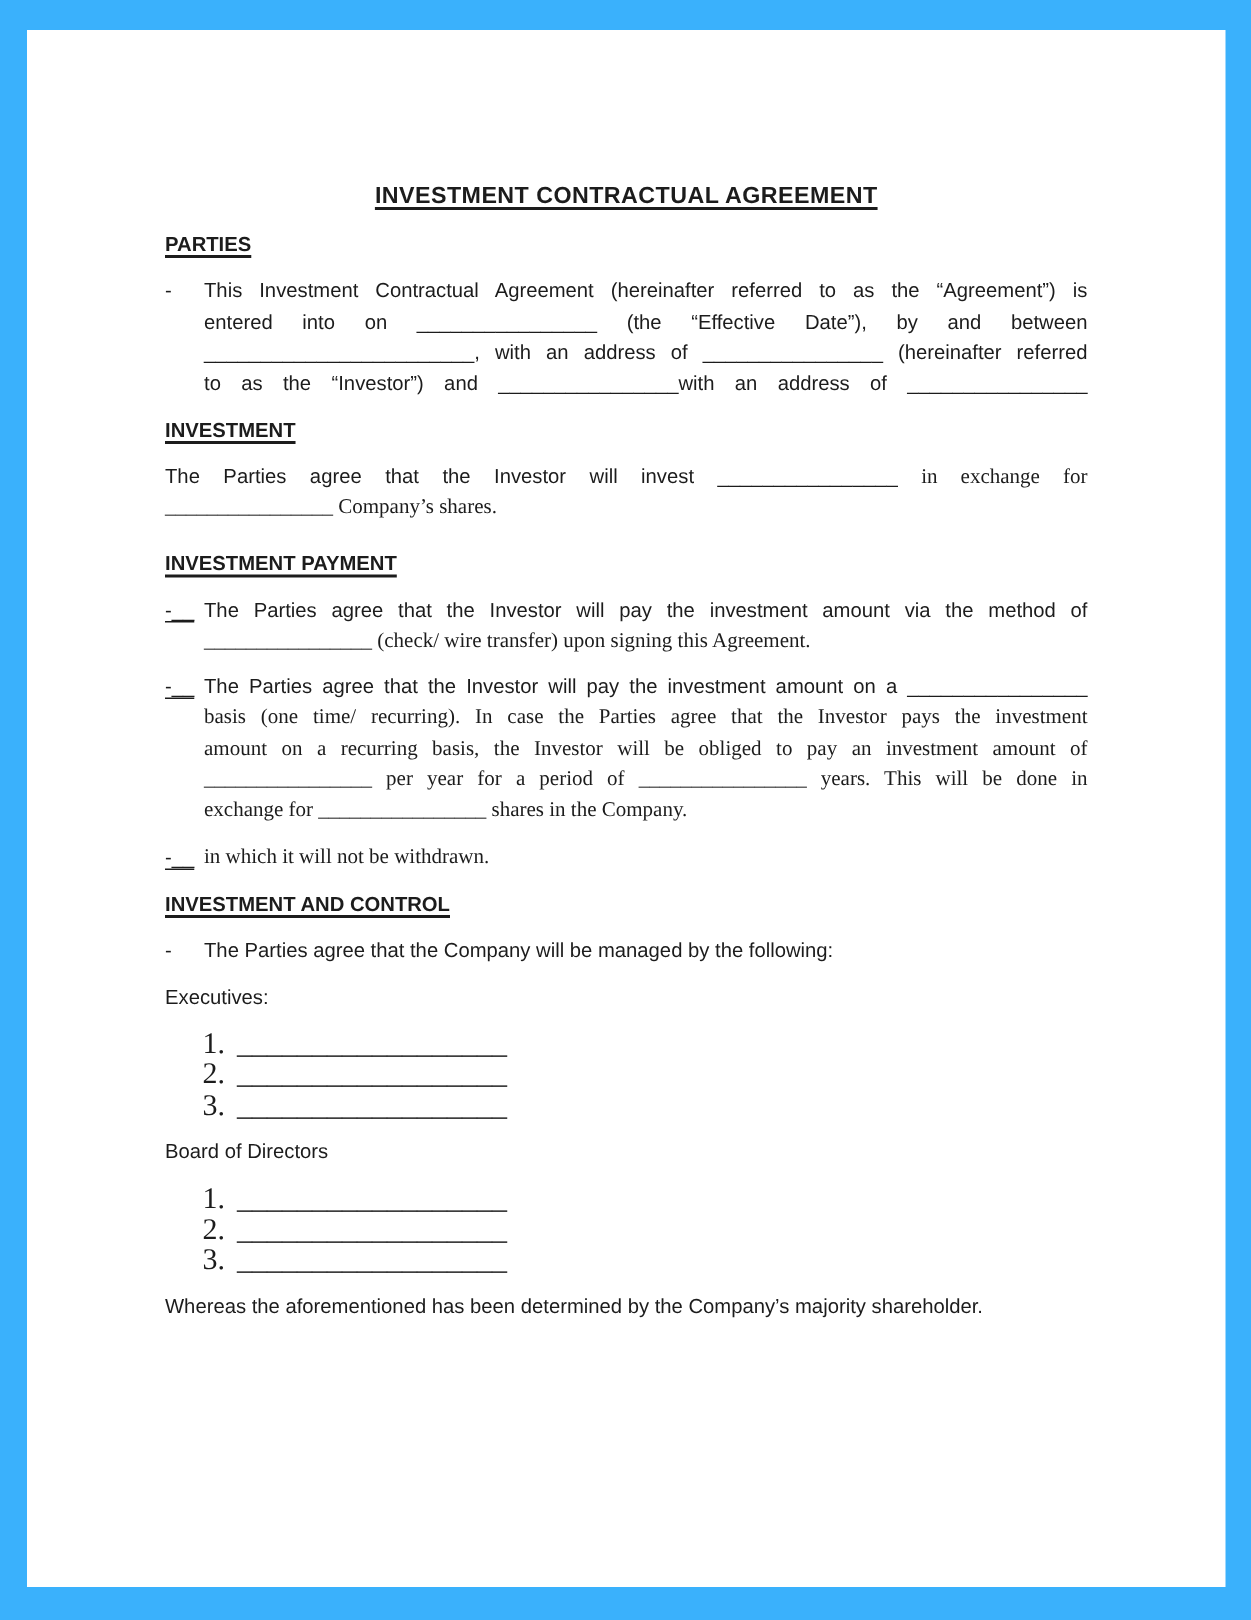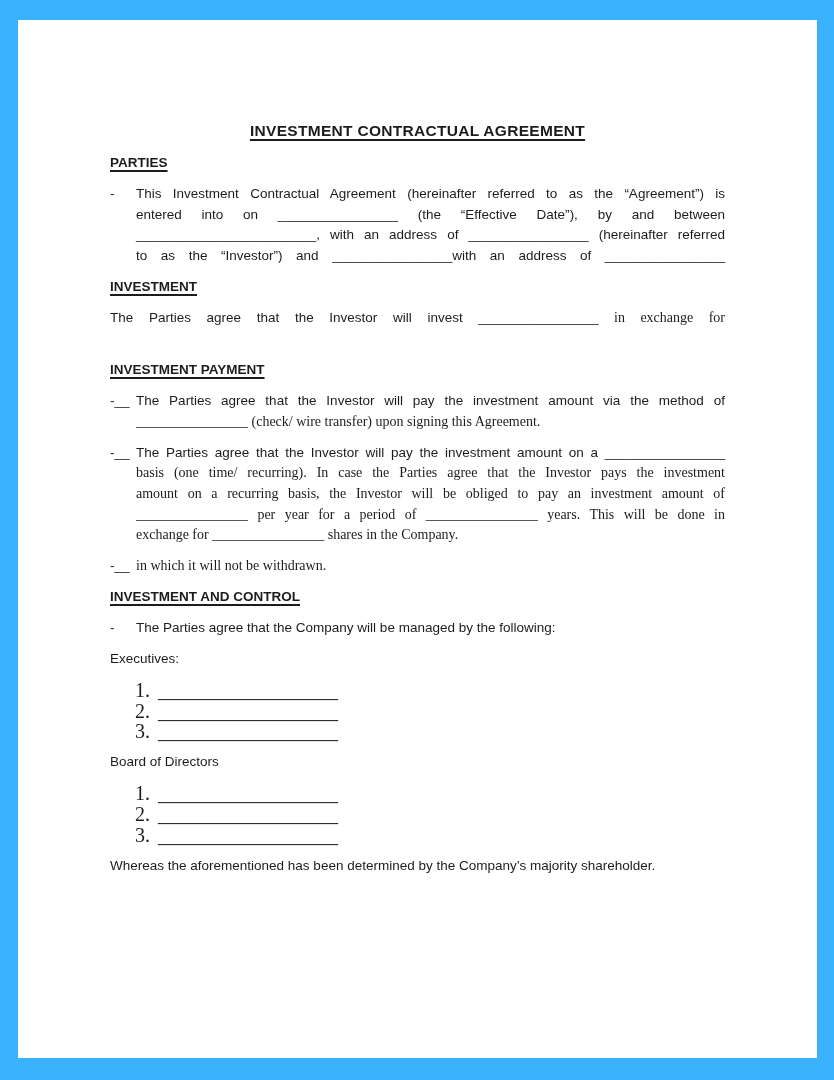--- a/index.html
+++ b/index.html
@@ -8,30 +8,30 @@
          padding:20px 17px 22px 18px;}
   .page{box-sizing:border-box;width:100%;height:100%;background:#ffffff;
         padding:100px 92px 0 92px;color:#1c1c1c;
         font-family:"Liberation Sans",sans-serif;font-size:13.5px;}
   .title{margin:0 0 12px 0;font-size:15.5px;font-weight:bold;text-align:center;
          line-height:21px;letter-spacing:.3px;text-decoration:underline;
          text-decoration-thickness:2px;text-underline-offset:3px;}
   .blk{margin:0 0 10.4px 0;}
   .h2{font-size:13.5px;font-weight:bold;text-decoration:underline;
       text-decoration-thickness:1.6px;text-underline-offset:3px;line-height:20.6px;}
-  .sp1{margin-top:32px;}
+  .sp1{margin-top:16px;}
   .sp2{margin-top:10.4px;}
   .sp3{margin-top:9px;}
   .ln{line-height:20.6px;}
   .just{text-align:justify;text-align-last:justify;}
   .b{font-weight:normal;}
   .sf{font-family:"Liberation Serif",serif;font-size:14px;}
   .bullet{position:relative;padding-left:26px;}
   .marker{position:absolute;left:0;top:0;line-height:20.6px;}
-  .marker.u{text-underline-offset:3px;}
+  .marker.u{text-decoration:underline;text-underline-offset:3px;}
   .label{line-height:20.6px;}
   .list{padding-left:25px;}
   .li{line-height:20.6px;font-family:"Liberation Serif",serif;font-size:20px;}
   .num{display:inline-block;width:23px;}
   .closing{line-height:20.6px;}
 </style>
 </head>
 <body>
 
 <div class="frame">
@@ -59,20 +59,23 @@
         <span class="b">“Investor”</span><span>) and ________________with an address of ________________</span>
       </div>
     </div>
 
     <div class="blk h2">INVESTMENT</div>
 
     <div class="blk">
       <div class="ln just">
         <span>The Parties agree that the Investor will invest ________________</span>
         <span class="sf">in exchange for</span>
+      </div>
+      <div class="ln sf">
+        <span>________________ Company’s shares.</span>
       </div>
     </div>
 
     <div class="blk h2 sp1">INVESTMENT PAYMENT</div>
 
     <div class="blk bullet">
       <span class="marker u">-__</span>
       <div class="ln just">
         <span>The Parties agree that the Investor will pay the investment amount via the method of</span>
       </div>

